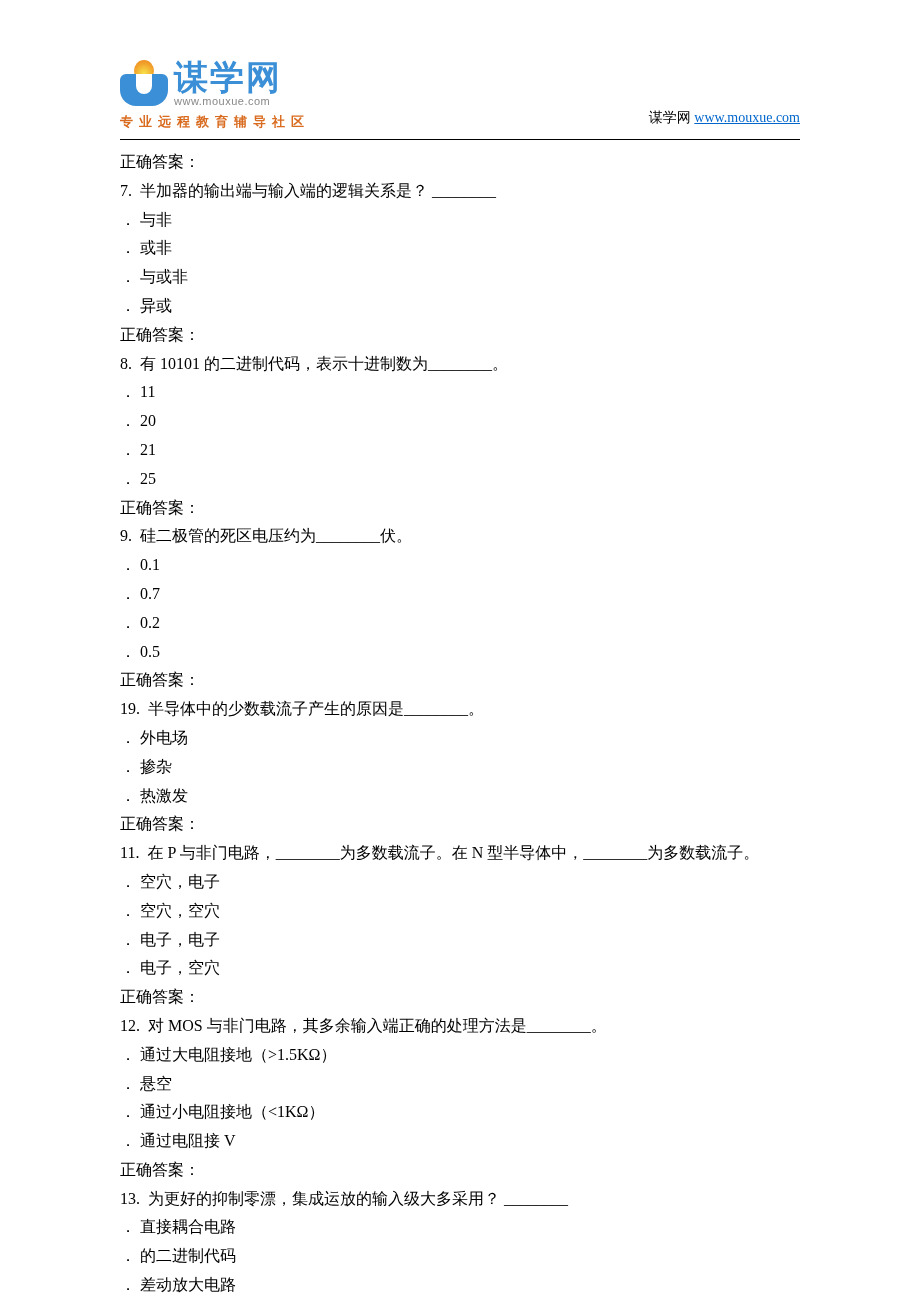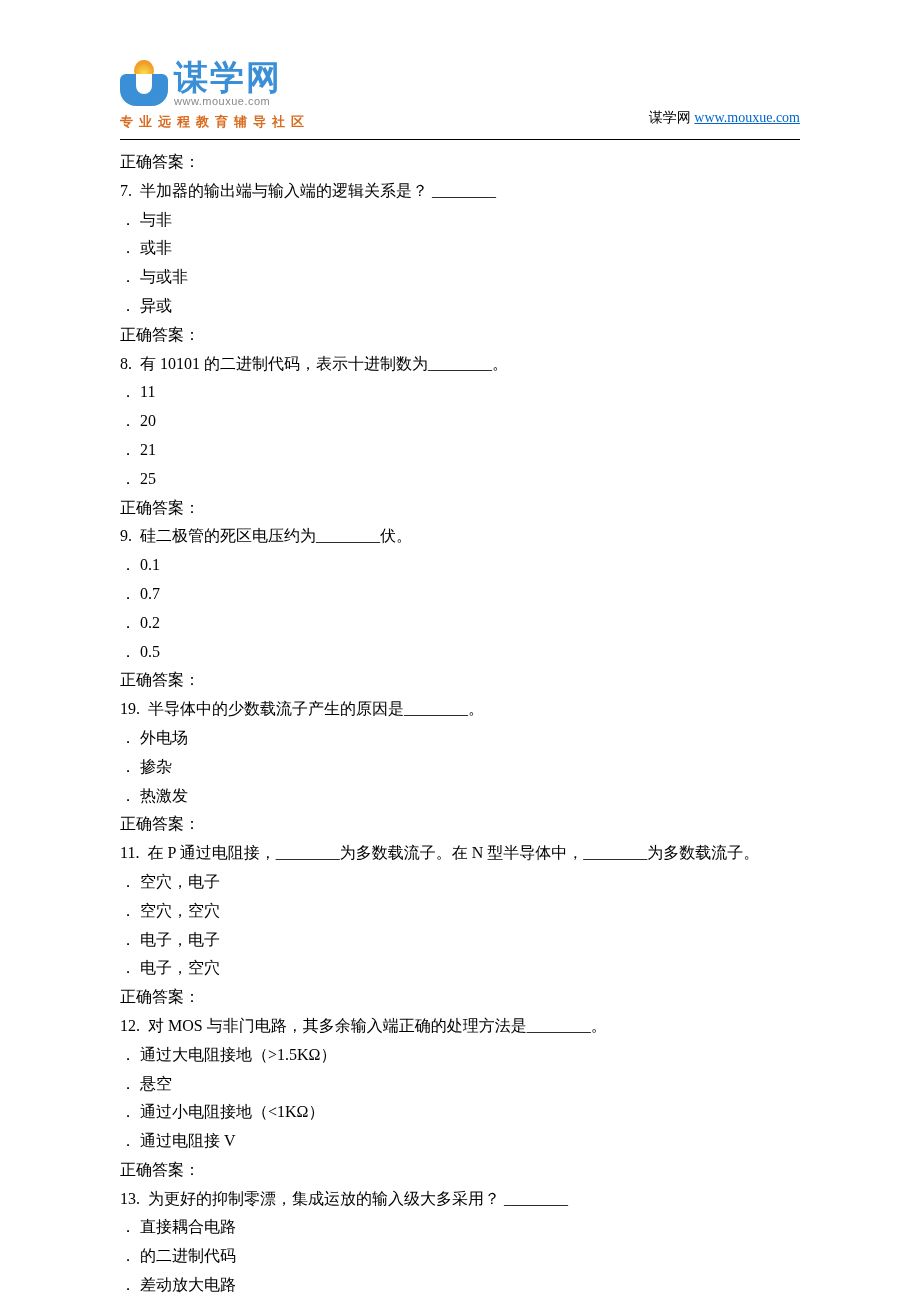--- a/index.html
+++ b/index.html
@@ -167,21 +167,21 @@
     <p class="content-line">． 0.2</p>
     <p class="content-line">． 0.5</p>
     <p class="content-line">正确答案：</p>
 
     <p class="content-line"><span>19.</span>  <span>半导体中的少数载流子产生的原因是________。</span></p>
     <p class="content-line">． 外电场</p>
     <p class="content-line">． 掺杂</p>
     <p class="content-line">． 热激发</p>
     <p class="content-line">正确答案：</p>
 
-    <p class="content-line"><span>11.</span>  <span>在 P 通过电阻接，________为多数载流子。在 N 型半导体中，________为多数载流子。</span></p>
+    <p class="content-line"><span>11.</span>  <span>在 P 与非门电路，________为多数载流子。在 N 型半导体中，________为多数载流子。</span></p>
     <p class="content-line">． 空穴，电子</p>
     <p class="content-line">． 空穴，空穴</p>
     <p class="content-line">． 电子，电子</p>
     <p class="content-line">． 电子，空穴</p>
     <p class="content-line">正确答案：</p>
 
     <p class="content-line"><span>12.</span>  <span>对 MOS 与非门电路，其多余输入端正确的处理方法是________。</span></p>
     <p class="content-line">． 通过大电阻接地（&gt;1.5KΩ）</p>
     <p class="content-line">． 悬空</p>
     <p class="content-line">． 通过小电阻接地（&lt;1KΩ）</p>

